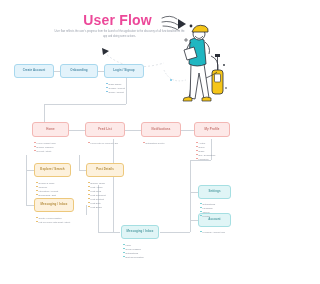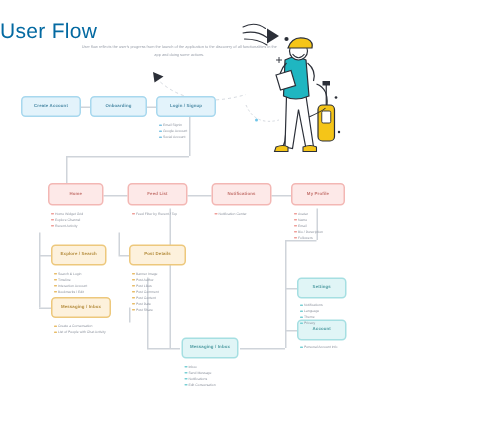--- a/index.html
+++ b/index.html
@@ -3,22 +3,22 @@
 <meta charset="utf-8">
 <style>
   html,body{margin:0;padding:0;}
   body{
     width:235px;height:284px;overflow:hidden;background:#ffffff;
     font-family:"Liberation Sans",sans-serif;color:#3d4049;position:relative;
   }
   #canvas{position:absolute;inset:0;}
   
   .title{
-    position:absolute;left:0;right:0;top:12px;text-align:left;
-    font-size:14px;font-weight:normal;letter-spacing:.2px;color:#0369a1;
+    position:absolute;left:0;right:0;top:12px;text-align:center;
+    font-size:14px;font-weight:bold;letter-spacing:.2px;color:#ec4899;
   }
   .subtitle{
     position:absolute;left:52px;width:135px;top:30px;text-align:center;
     font-size:2.6px;line-height:1.9;color:#9aa0ab;
   }
   
   .node{
     position:absolute;box-sizing:border-box;border-radius:3px;
     display:flex;align-items:center;justify-content:center;
     font-size:2.9px;font-weight:bold;text-align:center;line-height:1.1;

